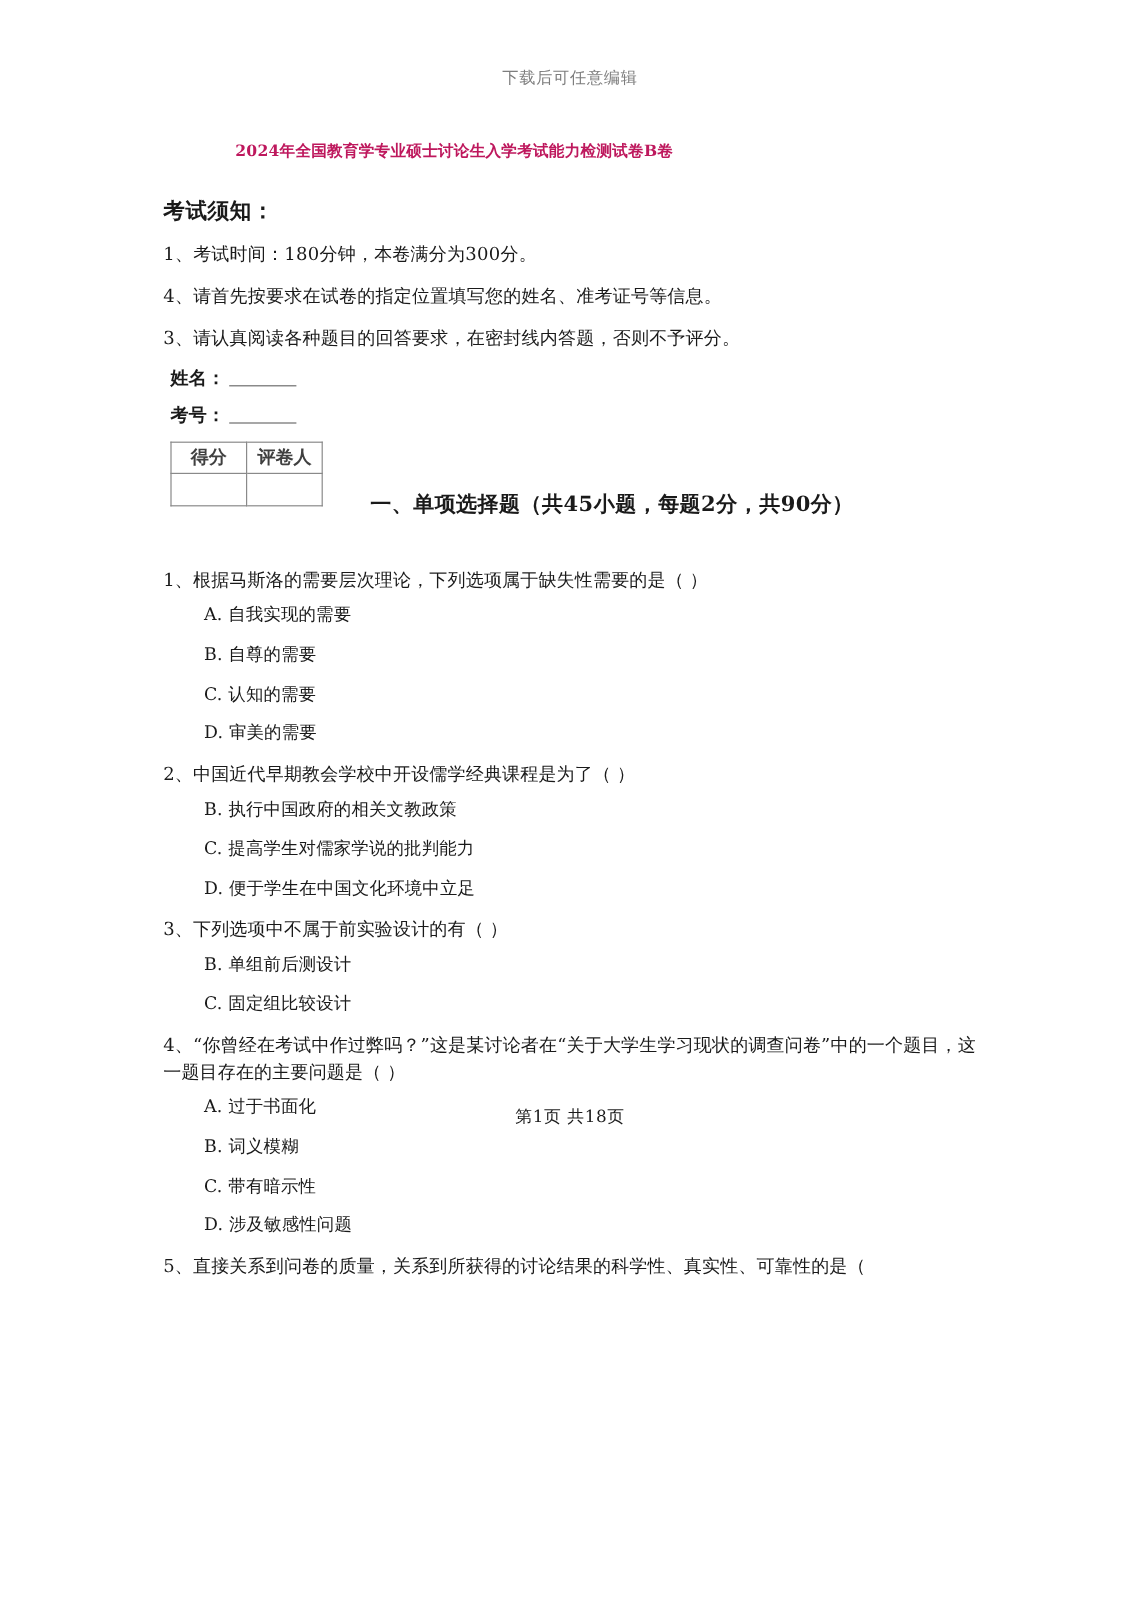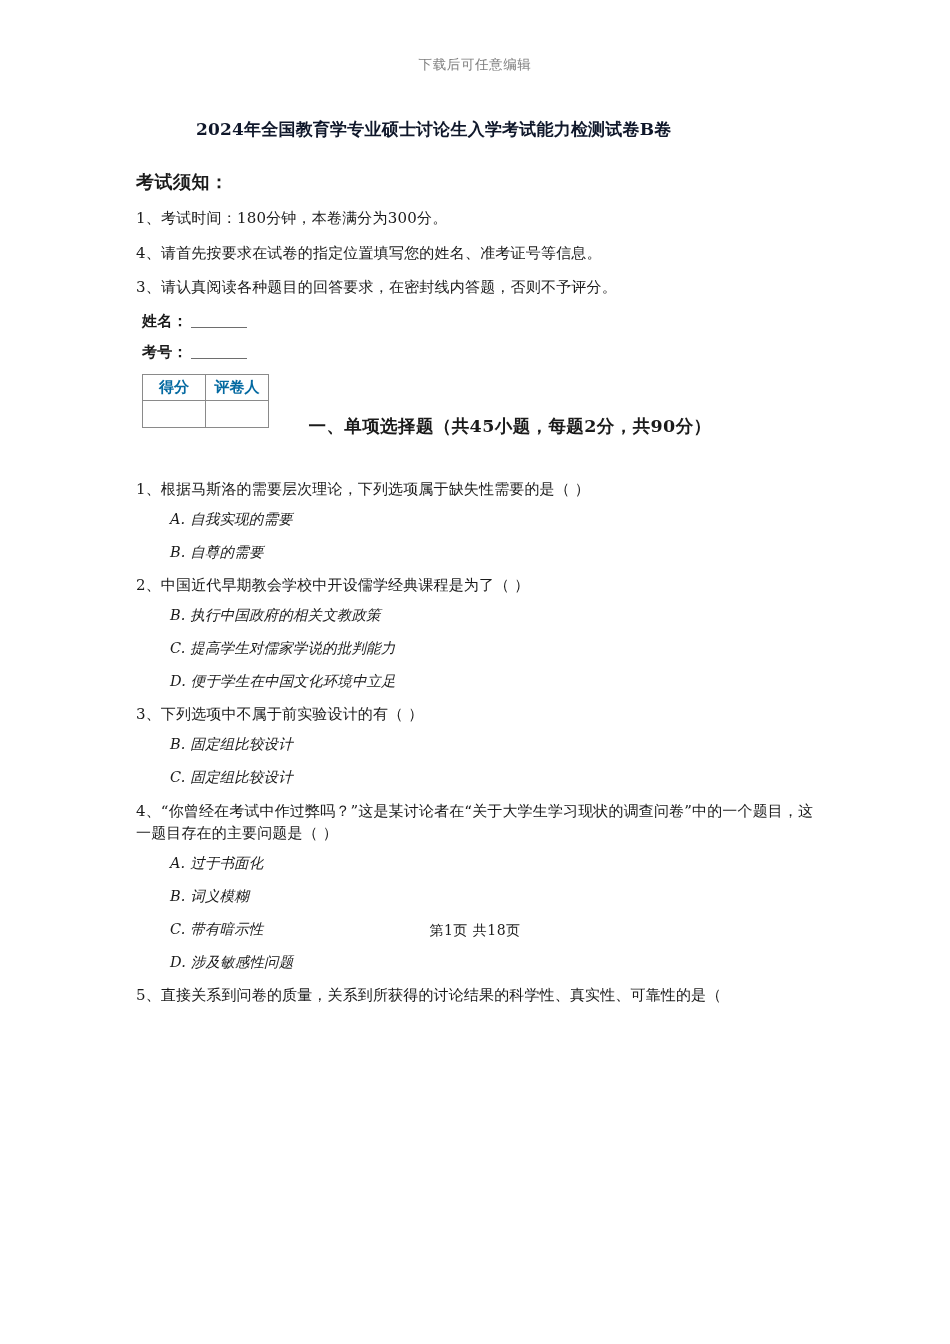--- a/index.html
+++ b/index.html
@@ -38,23 +38,23 @@
 
   
   .content {
     position: absolute;
     top: 118px;
     left: 136px;
     width: 678px;
   }
 
   .doc-title {
-    font-size: 17px;
-    font-weight: bold;
-    color: #0f172a;
+    font-size: 13px;
+    font-weight: bold;
+    color: #be185d;
     letter-spacing: 0.2px;
     margin: 0 0 28px 0;
     padding-left: 60px;
     line-height: 1.4;
   }
 
   .notice-title {
     font-size: 18px;
     font-weight: bold;
     margin: 0 0 14px 0;
@@ -99,21 +99,21 @@
   }
   .score-table td {
     border: 1.2px solid #8a8a8a;
     width: 58px;
     height: 25px;
     text-align: center;
     font-size: 15px;
     font-weight: bold;
     padding: 0 2px;
     line-height: 25px;
-    color: #0369a1;
+    color: #404040;
   }
   .score-table td.empty {
     height: 26px;
   }
   .section-heading {
     position: absolute;
     left: 0;
     top: 40px;
     width: 678px;
     text-align: center;
@@ -140,21 +140,20 @@
   }
   .q-stem.wide {
     width: 692px;
   }
   .q-option {
     font-size: 14.5px;
     line-height: 1.5;
     margin: 0 0 11px 0;
     padding-left: 34px;
     letter-spacing: 0.15px;
-    font-style: italic;
   }
 
   
   .doc-footer {
     position: absolute;
     bottom: 62px;
     left: 0;
     width: 950px;
     text-align: center;
     font-size: 14px;
@@ -197,32 +196,34 @@
         </table>
       <div class="section-heading">一、单项选择题（共45小题，每题2分，共90分）</div>
     </div>
 
     <div class="questions">
 
       <div class="question">
         <p class="q-stem">1、根据马斯洛的需要层次理论，下列选项属于缺失性需要的是（      ）</p>
         <p class="q-option">A. 自我实现的需要</p>
         <p class="q-option">B. 自尊的需要</p>
+        <p class="q-option">C. 认知的需要</p>
+        <p class="q-option">D. 审美的需要</p>
       </div>
 
       <div class="question">
         <p class="q-stem">2、中国近代早期教会学校中开设儒学经典课程是为了（      ）</p>
         <p class="q-option">B. 执行中国政府的相关文教政策</p>
         <p class="q-option">C. 提高学生对儒家学说的批判能力</p>
         <p class="q-option">D. 便于学生在中国文化环境中立足</p>
       </div>
 
       <div class="question">
         <p class="q-stem">3、下列选项中不属于前实验设计的有（      ）</p>
-        <p class="q-option">B. 固定组比较设计</p>
+        <p class="q-option">B. 单组前后测设计</p>
         <p class="q-option">C. 固定组比较设计</p>
       </div>
 
       <div class="question">
         <p class="q-stem wide">4、“你曾经在考试中作过弊吗？”这是某讨论者在“关于大学生学习现状的调查问卷”中的一个题目，这一题目存在的主要问题是（      ）</p>
         <p class="q-option">A. 过于书面化</p>
         <p class="q-option">B. 词义模糊</p>
         <p class="q-option">C. 带有暗示性</p>
         <p class="q-option">D. 涉及敏感性问题</p>
       </div>

